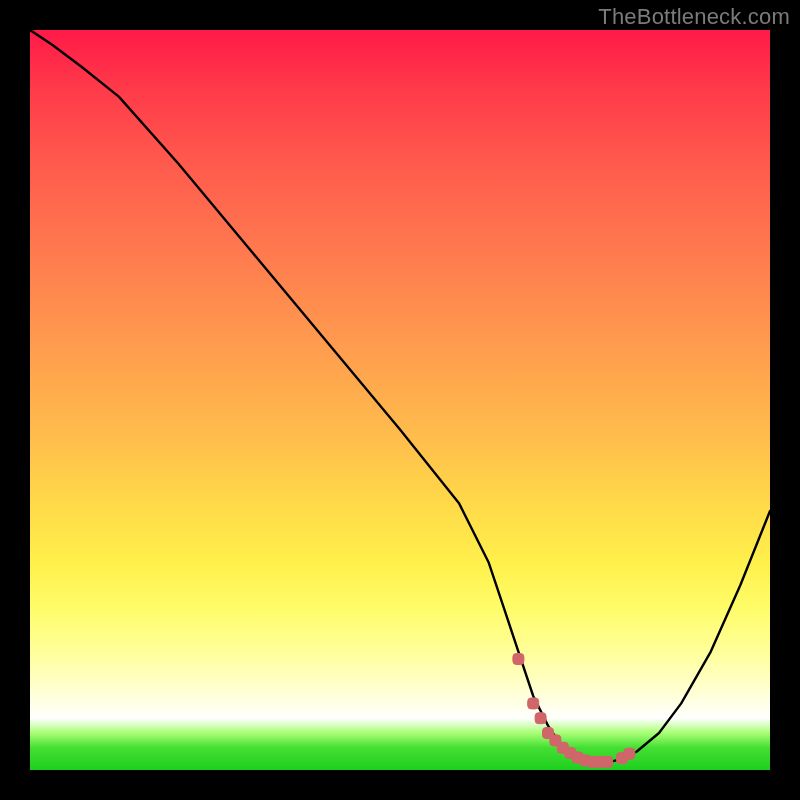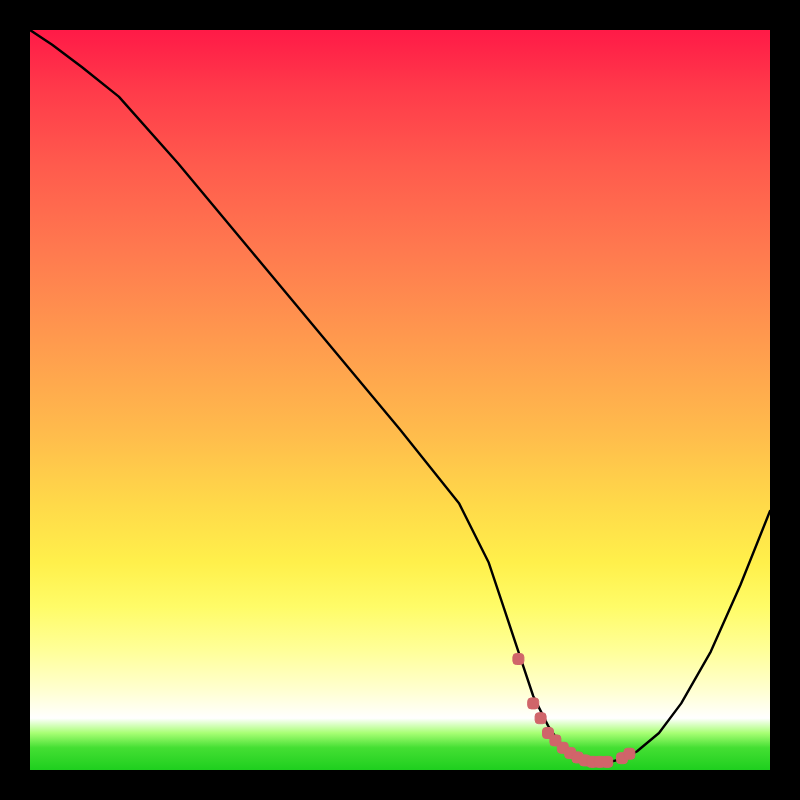--- a/index.html
+++ b/index.html
@@ -67,20 +67,21 @@
     top: 0;
     width: 100%;
     height: 100%;
     overflow: visible;
   }
 </style>
 </head>
 <body>
 
 <div class="frame">
+  <div class="watermark">TheBottleneck.com</div>
 
   <div class="plot-area">
     <div class="gradient-bg"></div>
     <svg class="curves" viewBox="0 0 740 740" preserveAspectRatio="none">
       <path id="curve-path" fill="none" stroke-width="2.4" stroke-linecap="round" stroke-linejoin="round" d="M0.00 0.00 L22.20 14.80 L51.80 37.00 L88.80 66.60 L148.00 133.20 L222.00 222.00 L296.00 310.80 L370.00 399.60 L429.20 473.60 L458.80 532.80 L473.60 577.20 L488.40 621.60 L503.20 666.00 L518.00 695.60 L532.80 717.80 L547.60 728.90 L562.40 732.60 L577.20 732.60 L592.00 728.90 L606.80 721.50 L629.00 703.00 L651.20 673.40 L680.80 621.60 L710.40 555.00 L740.00 481.00" stroke="#000000"></path>
       <g id="markers-group">
           <rect x="482.90" y="623.50" width="11" height="11" rx="3.5" ry="3.5" fill="#d0656a" stroke="#d0656a" stroke-width="1"></rect>
           <rect x="497.70" y="667.90" width="11" height="11" rx="3.5" ry="3.5" fill="#d0656a" stroke="#d0656a" stroke-width="1"></rect>
           <rect x="505.10" y="682.70" width="11" height="11" rx="3.5" ry="3.5" fill="#d0656a" stroke="#d0656a" stroke-width="1"></rect>
           <rect x="512.50" y="697.50" width="11" height="11" rx="3.5" ry="3.5" fill="#d0656a" stroke="#d0656a" stroke-width="1"></rect>

